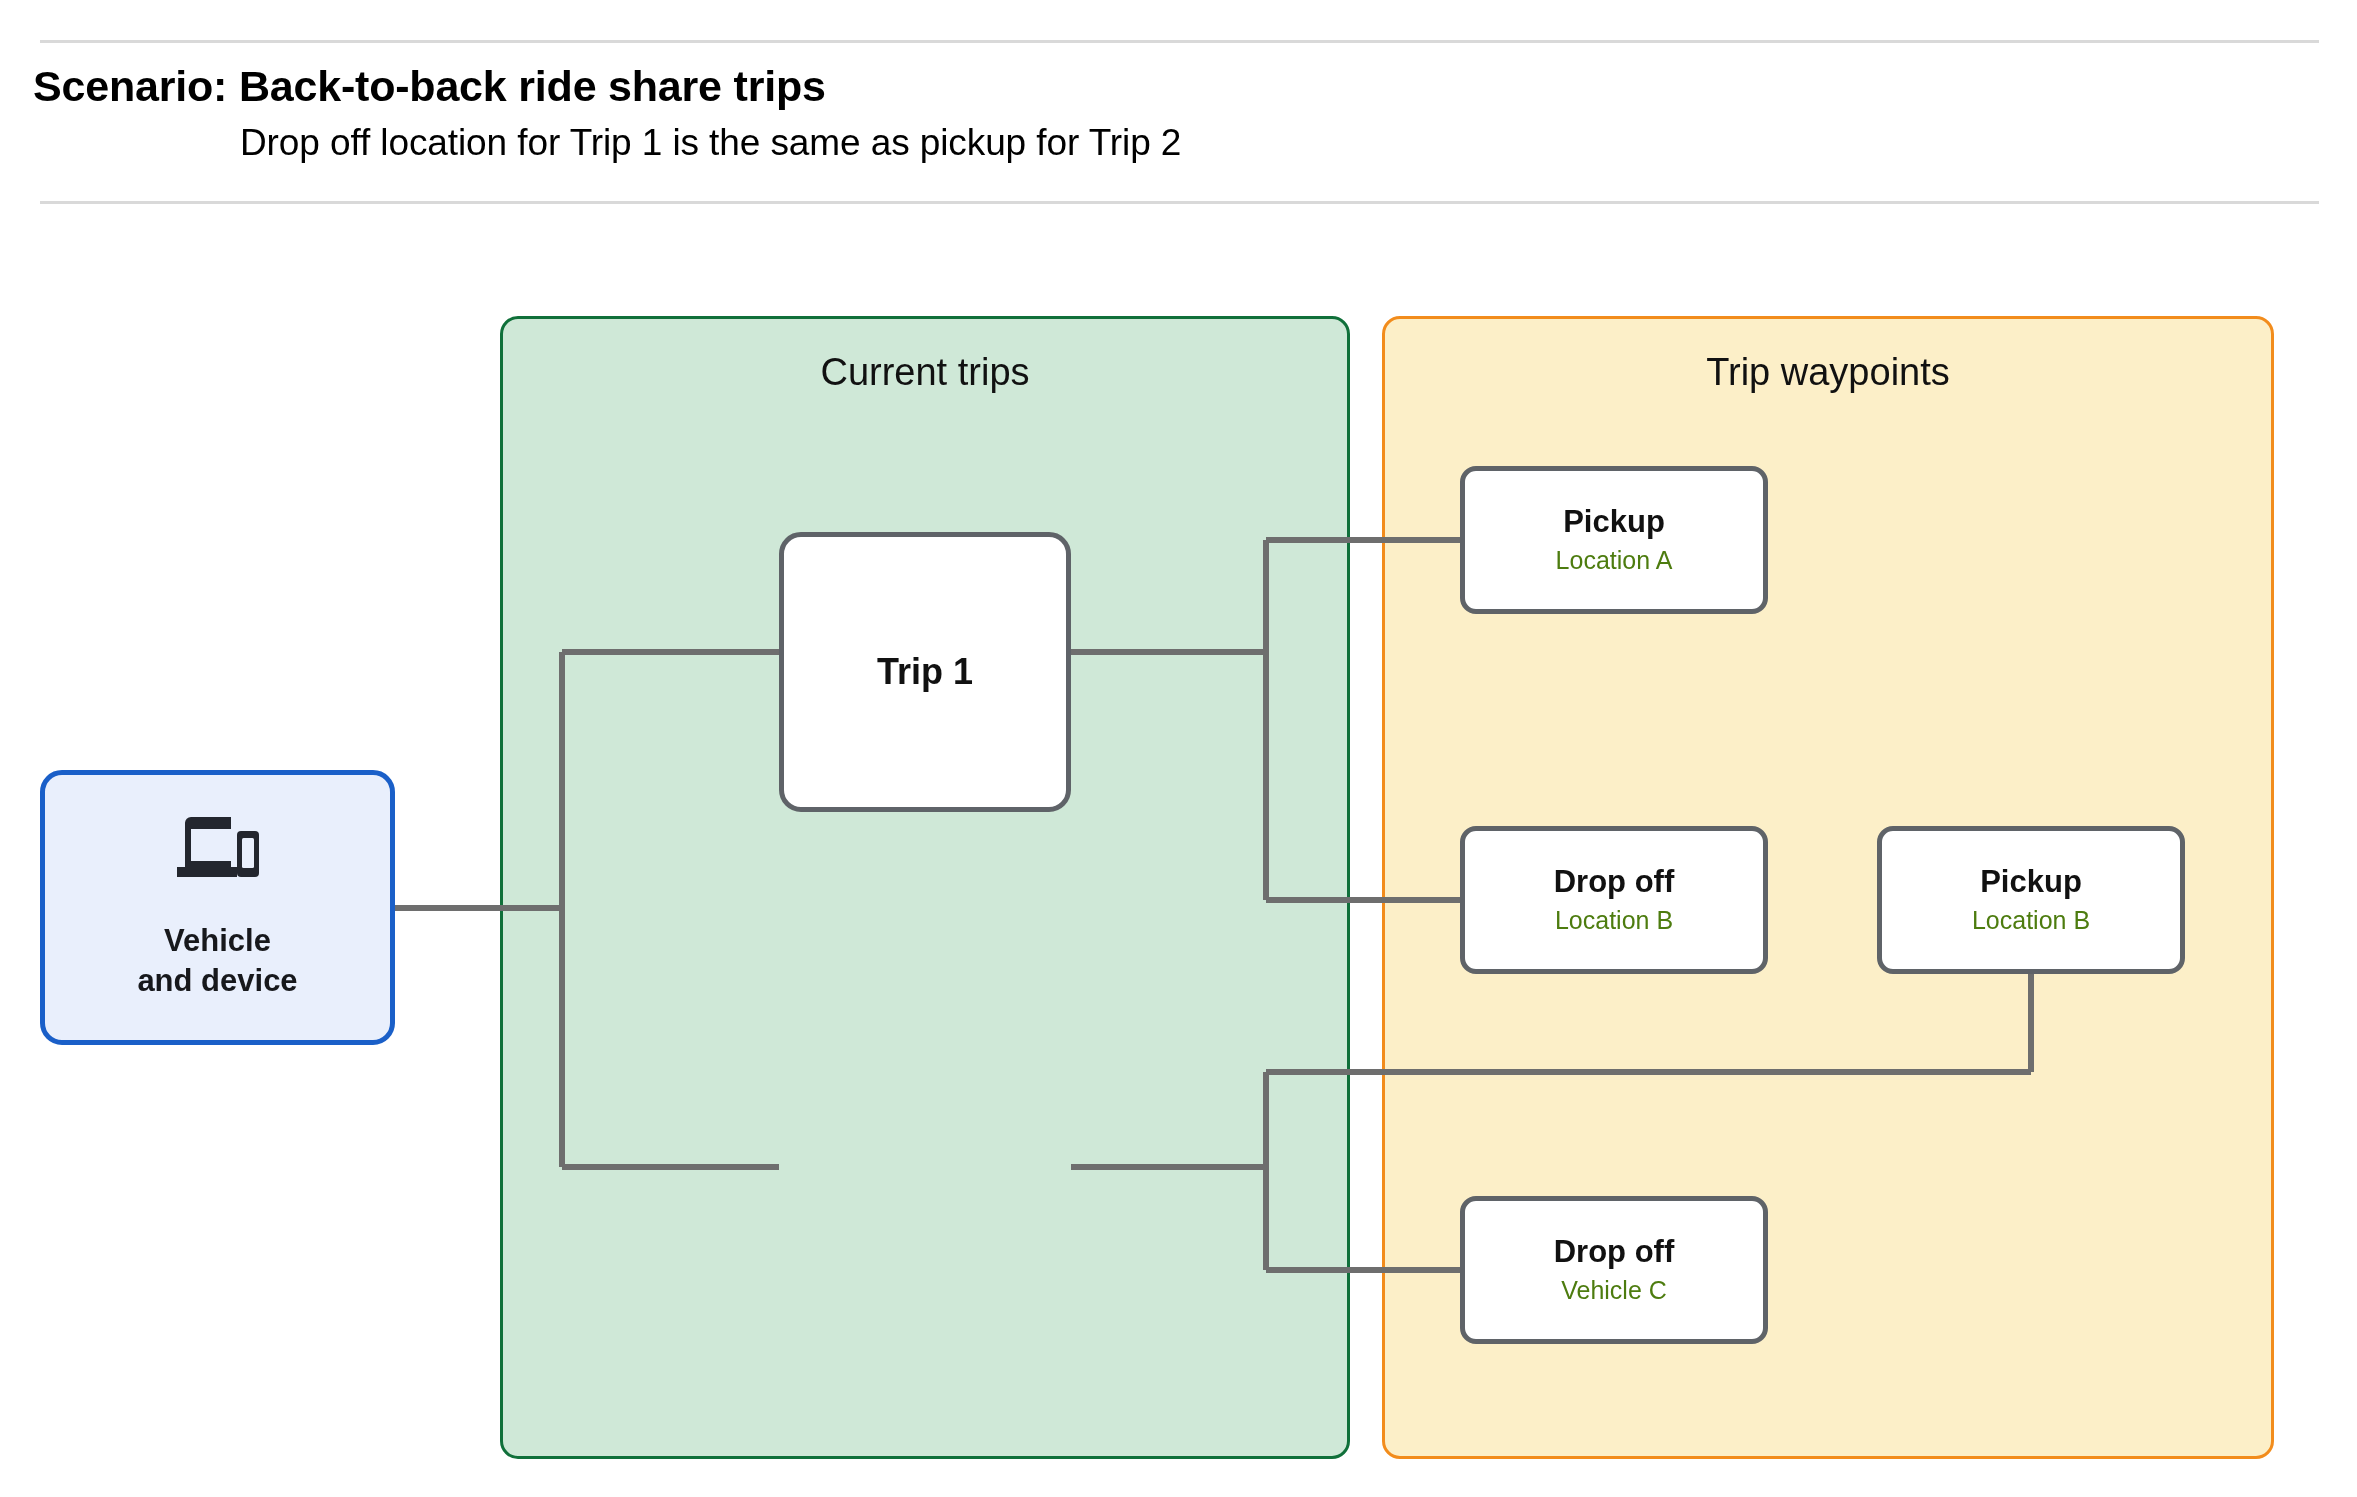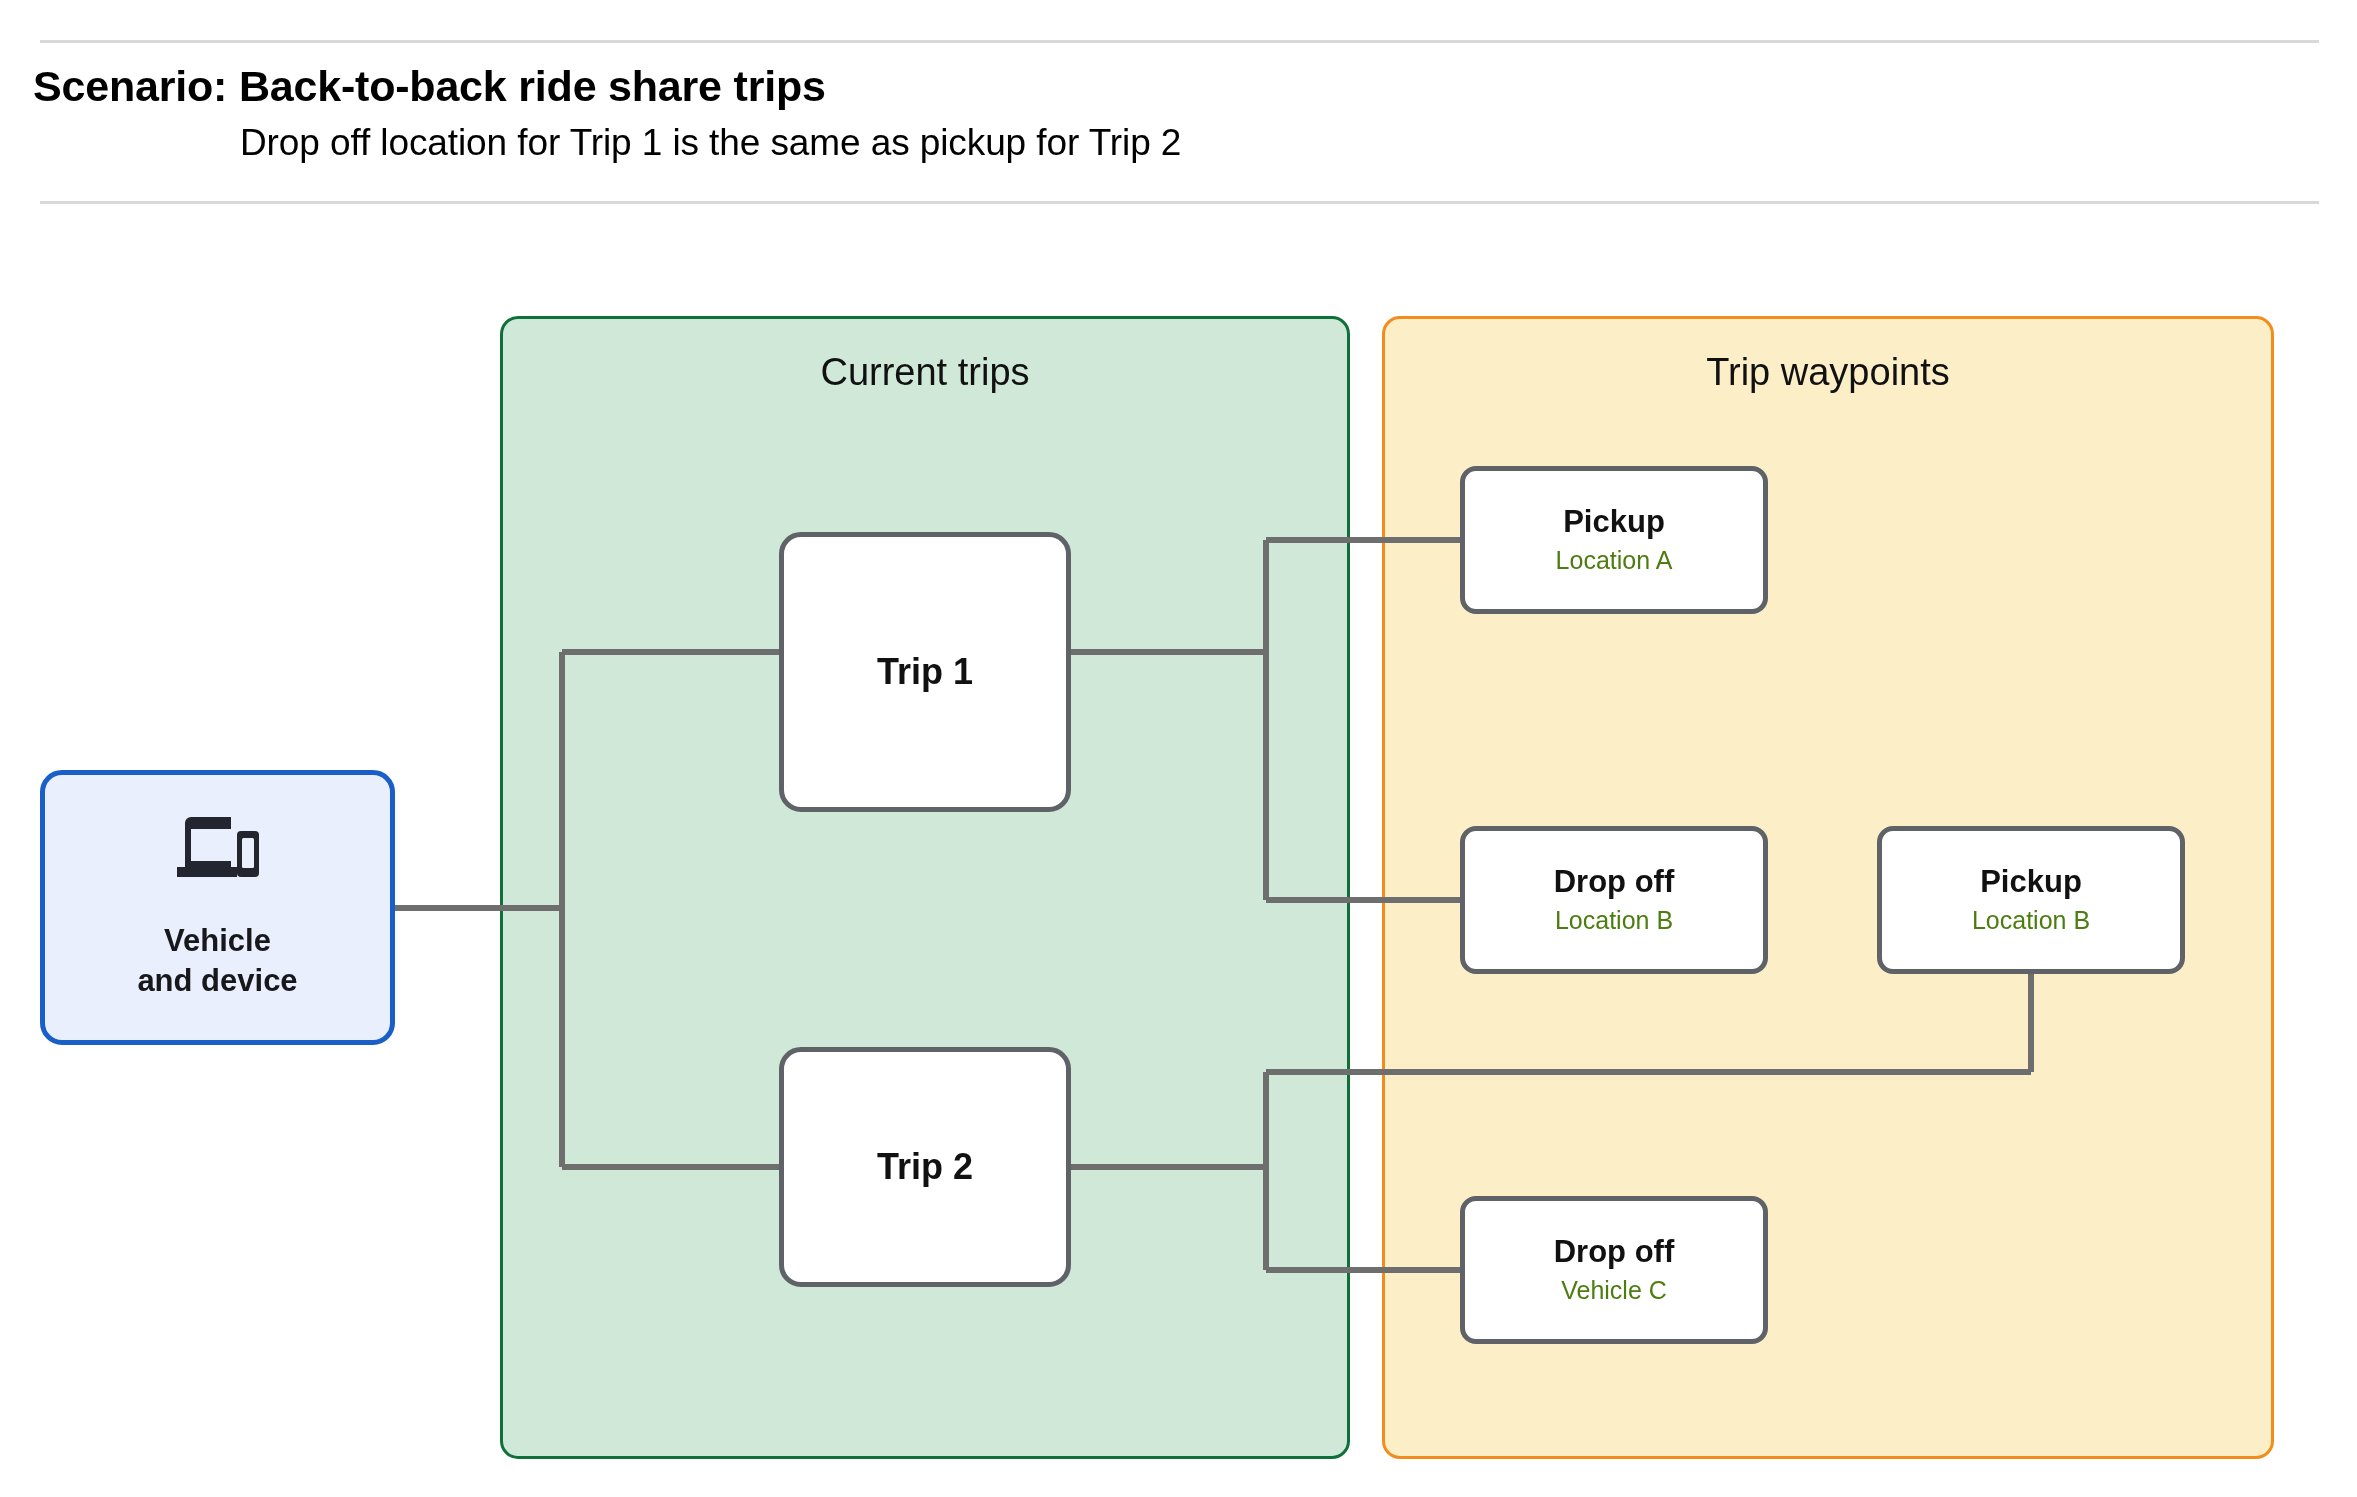--- a/index.html
+++ b/index.html
@@ -227,23 +227,20 @@
       <rect x="62" y="16" width="22" height="46" rx="4" fill="#23262e"></rect>
       <rect x="67" y="23" width="12" height="30" rx="1.5" fill="#e9effc"></rect>
     </svg>
     <div class="vehicle-label">Vehicle</div>
     <div class="vehicle-label">and device</div>
   </div>
 
   <div class="node node-trip" id="node-trip-1">
     <div class="trip-label">Trip 1</div>
   </div>
-  <div class="node node-trip" id="node-trip-2">
-    <div class="trip-label">Trip 2</div>
-  </div>
 
   <div class="node node-waypoint" id="node-wp-pickup-a">
     <div class="wp-title">Pickup</div>
     <div class="wp-subtitle">Location A</div>
   </div>
 
   <div class="node node-waypoint" id="node-wp-dropoff-b">
     <div class="wp-title">Drop off</div>
     <div class="wp-subtitle">Location B</div>
   </div>

